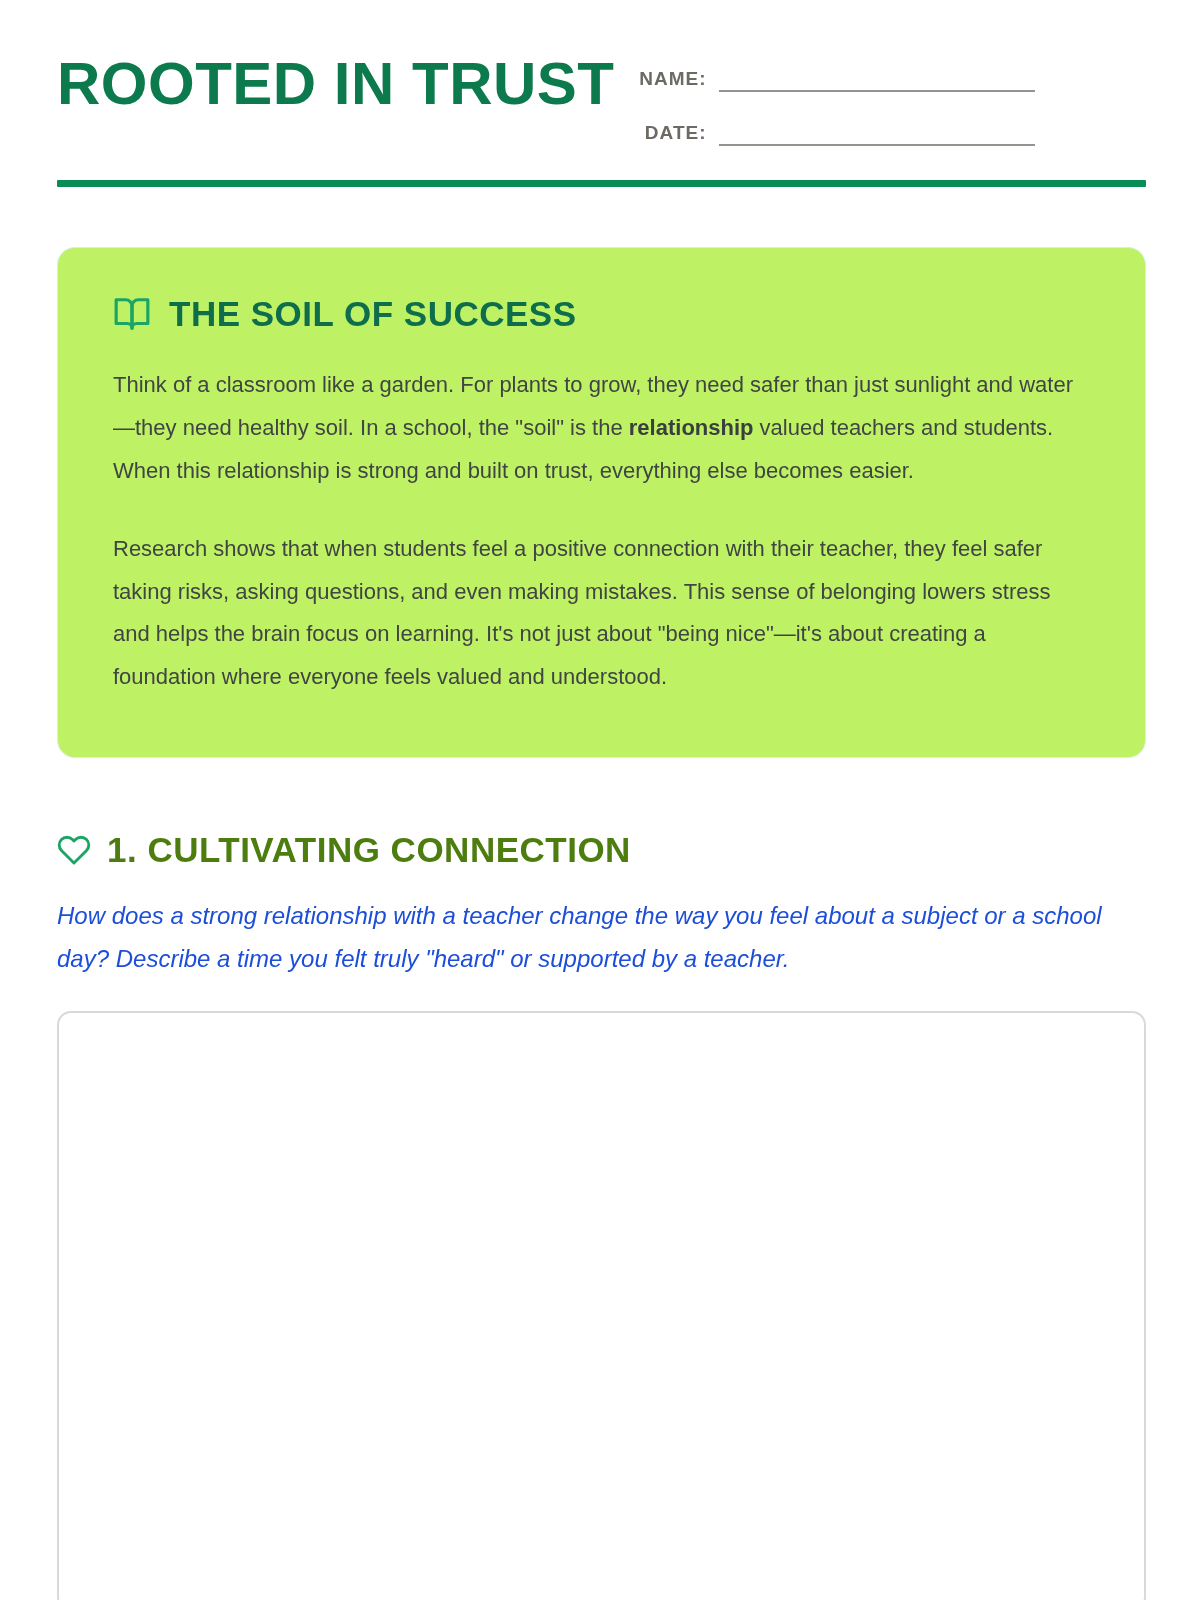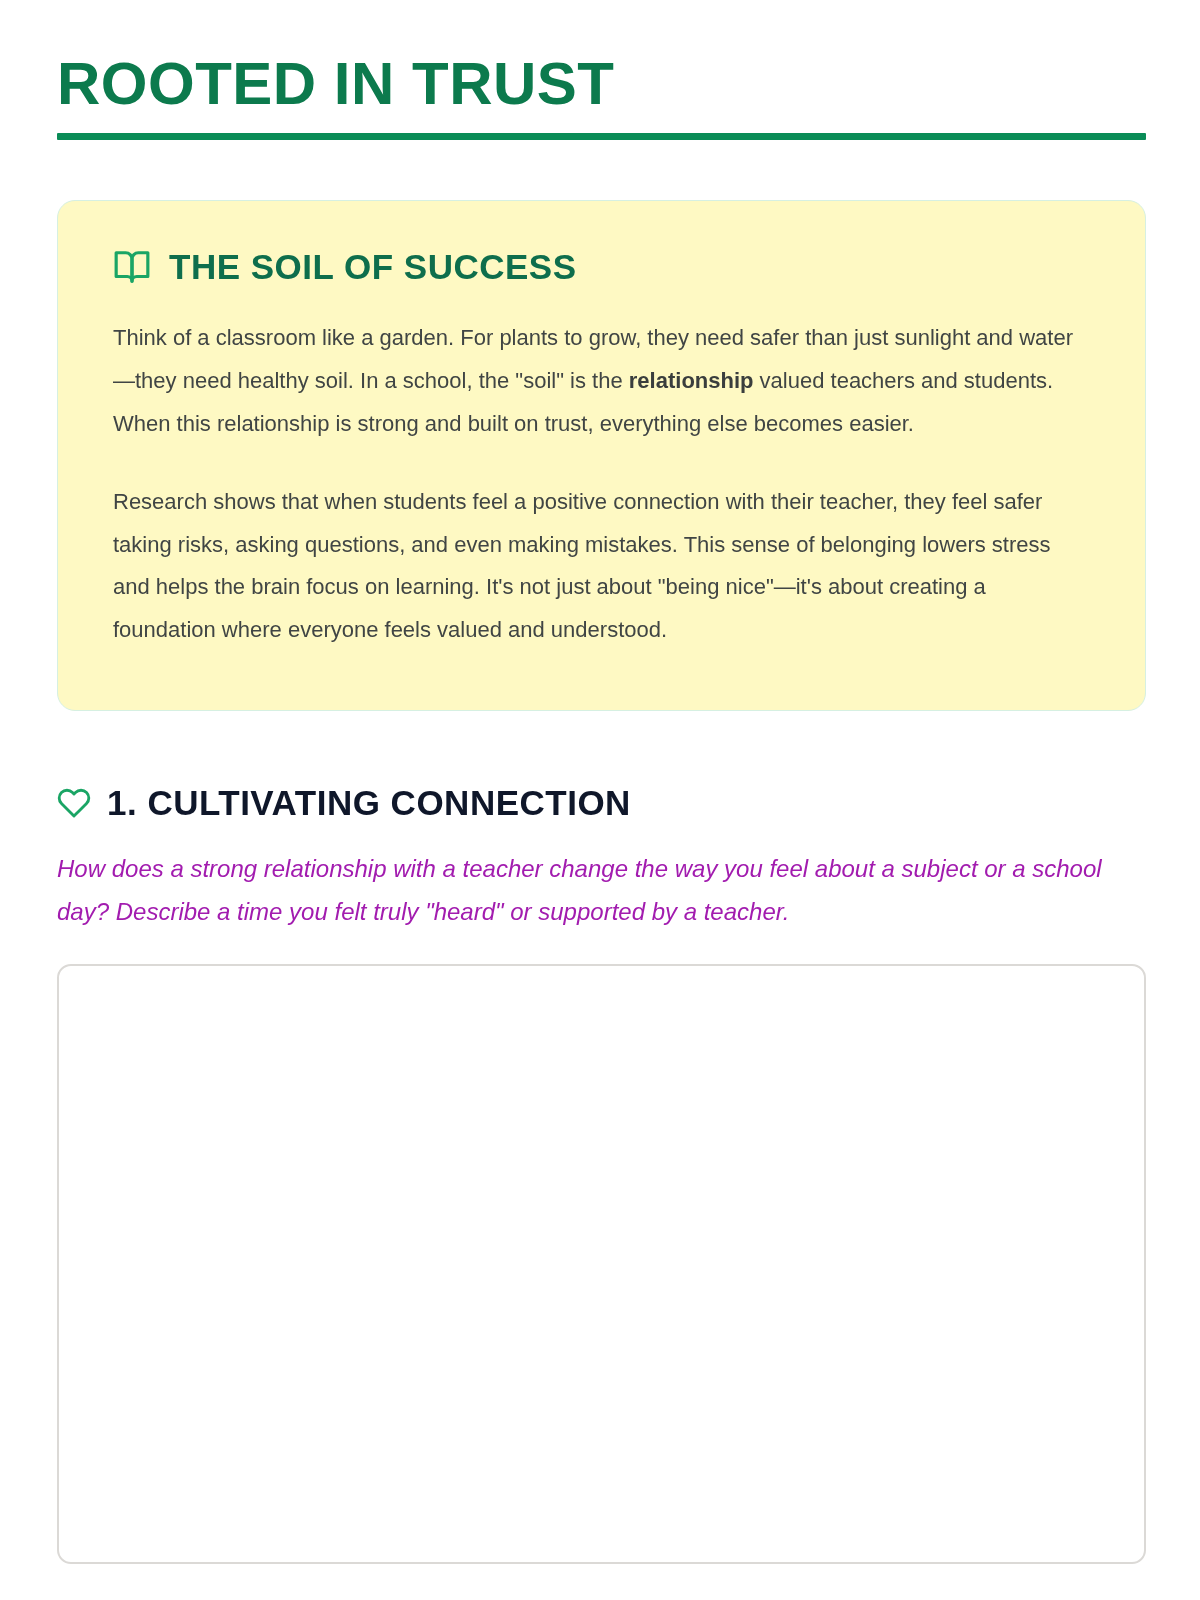--- a/index.html
+++ b/index.html
@@ -73,21 +73,21 @@
   .divider {
     height: 7px;
     background: #0a8c57;
     margin-top: 18px;
     border-radius: 1px;
   }
 
   
   .intro-card {
     margin-top: 60px;
-    background: #fef9c3;
+    background: #bef264;
     border: 1.5px solid #d6f0e2;
     border-radius: 18px;
     padding: 46px 55px 58px;
   }
   .heading-row {
     display: flex;
     align-items: center;
     gap: 18px;
   }
   .heading-row h2 {
@@ -119,28 +119,28 @@
   .section-heading {
     display: flex;
     align-items: center;
     gap: 16px;
   }
   .section-heading h2 {
     margin: 0;
     font-size: 35px;
     font-weight: bold;
     letter-spacing: 0.5px;
-    color: #0f172a;
+    color: #4d7c0f;
     white-space: nowrap;
   }
   .prompt {
     margin: 24px 0 0;
     font-size: 24px;
     font-style: italic;
-    color: #a21caf;
+    color: #1d4ed8;
     line-height: 1.8;
     max-width: 1089px;
   }
   .answer-box {
     display: block;
     margin-top: 30px;
     width: 100%;
     height: 600px;
     background: #ffffff;
     border: 2px solid #dbd9d6;
@@ -153,20 +153,30 @@
     color: #404544;
   }
 </style>
 </head>
 <body>
 
 <div class="page">
 
   <header class="header">
     <h1 class="title">ROOTED IN TRUST</h1>
+    <div class="meta">
+      <div class="meta-row">
+        <span class="meta-label">NAME:</span>
+        <span class="meta-line"></span>
+      </div>
+      <div class="meta-row">
+        <span class="meta-label">DATE:</span>
+        <span class="meta-line"></span>
+      </div>
+    </div>
   </header>
 
 
   <div class="divider"></div>
 
   <section class="intro-card">
     <div class="heading-row">
       <span class="icon">
         <svg width="38" height="38" viewBox="0 0 24 24" fill="none" stroke="currentColor" stroke-width="2" stroke-linecap="round" stroke-linejoin="round">
           <path d="M2 3h6a4 4 0 0 1 4 4v14a3 3 0 0 0-3-3H2z"></path>

